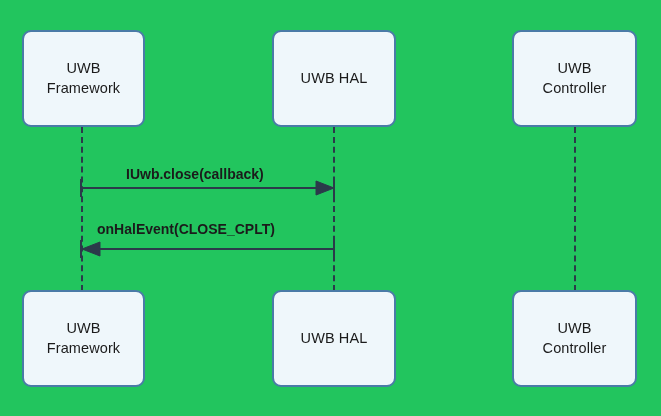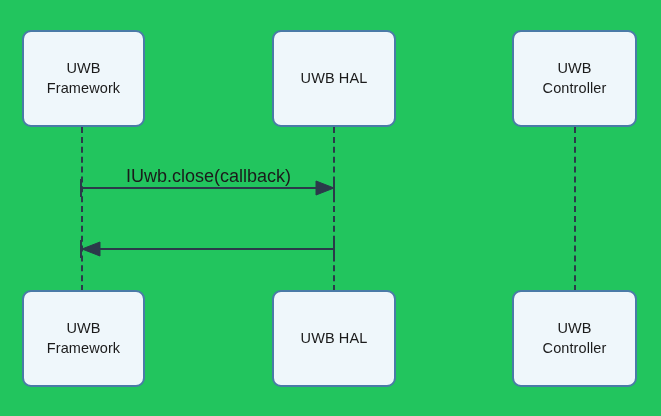--- a/index.html
+++ b/index.html
@@ -40,24 +40,25 @@
     padding: 0 4px;
   }
   .lifeline-dash {
     position: absolute;
     width: 0;
     border-left: 2px dashed #2b3a4a;
   }
   .msg-label {
     position: absolute;
     color: #1b1b1b;
-    font-size: 18px;
+    font-size: 14px;
     line-height: 1;
     white-space: nowrap;
     font-family: "Liberation Sans", sans-serif;
+    font-weight: bold;
   }
   .msg-arrow {
     position: absolute;
     overflow: visible;
   }
   .msg-arrow line,
   .msg-arrow polygon {
     stroke: #2b3a4a;
   }
   .msg-arrow line {
@@ -92,20 +93,21 @@
   </div>
 
   <div class="msg-label" style="left:126px; top:167px;">IUwb.close(callback)</div>
   <svg class="msg-arrow" style="left:80px; top:178px;" width="258" height="22" viewBox="0 0 258 22">
     <line x1="1" y1="1" x2="1" y2="19"></line>
     <line x1="1" y1="10" x2="245" y2="10"></line>
     <polygon points="254,10 236,3 236,17"></polygon>
     <line x1="254" y1="1" x2="254" y2="19"></line>
   </svg>
 
+  <div class="msg-label" style="left:97px; top:222px;">onHalEvent(CLOSE_CPLT)</div>
   <svg class="msg-arrow" style="left:80px; top:239px;" width="258" height="22" viewBox="0 0 258 22">
     <line x1="1" y1="1" x2="1" y2="19"></line>
     <line x1="13" y1="10" x2="254" y2="10"></line>
     <polygon points="2,10 20,3 20,17"></polygon>
     <line x1="254" y1="1" x2="254" y2="19"></line>
   </svg>
 
   <div class="lifeline-box" style="left:22px; top:290px; width:123px; height:97px;">
     <span class="box-label">UWB
 Framework</span>

